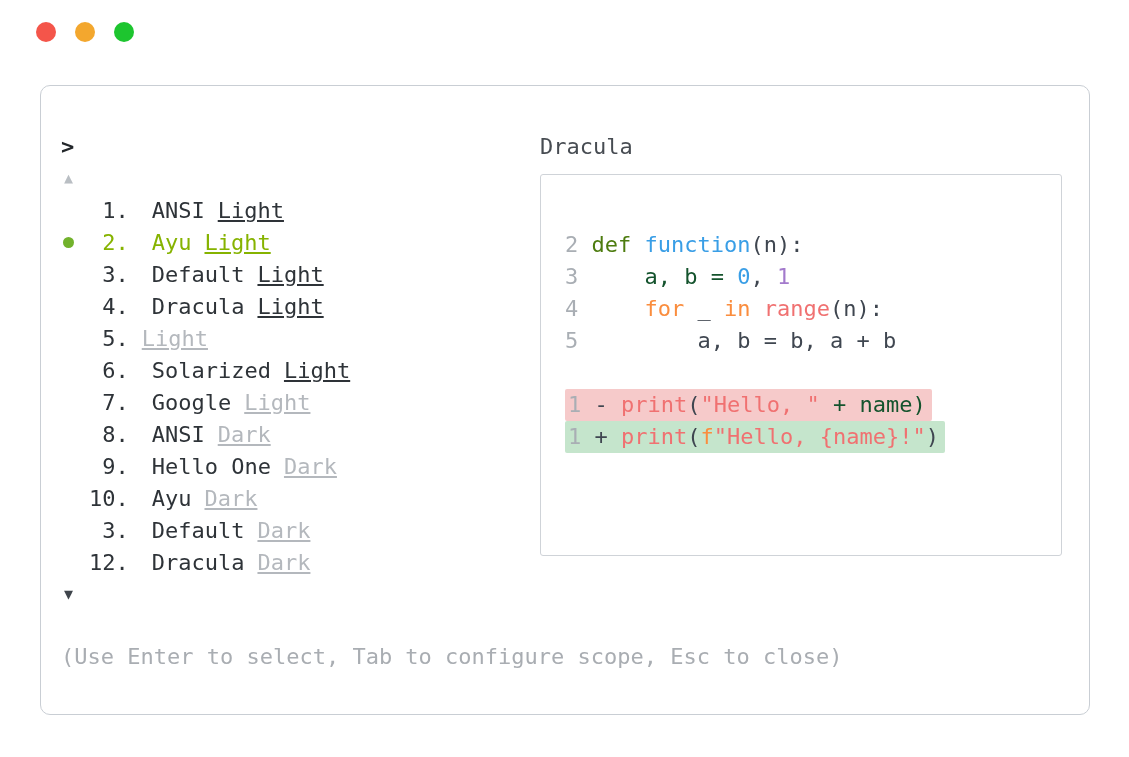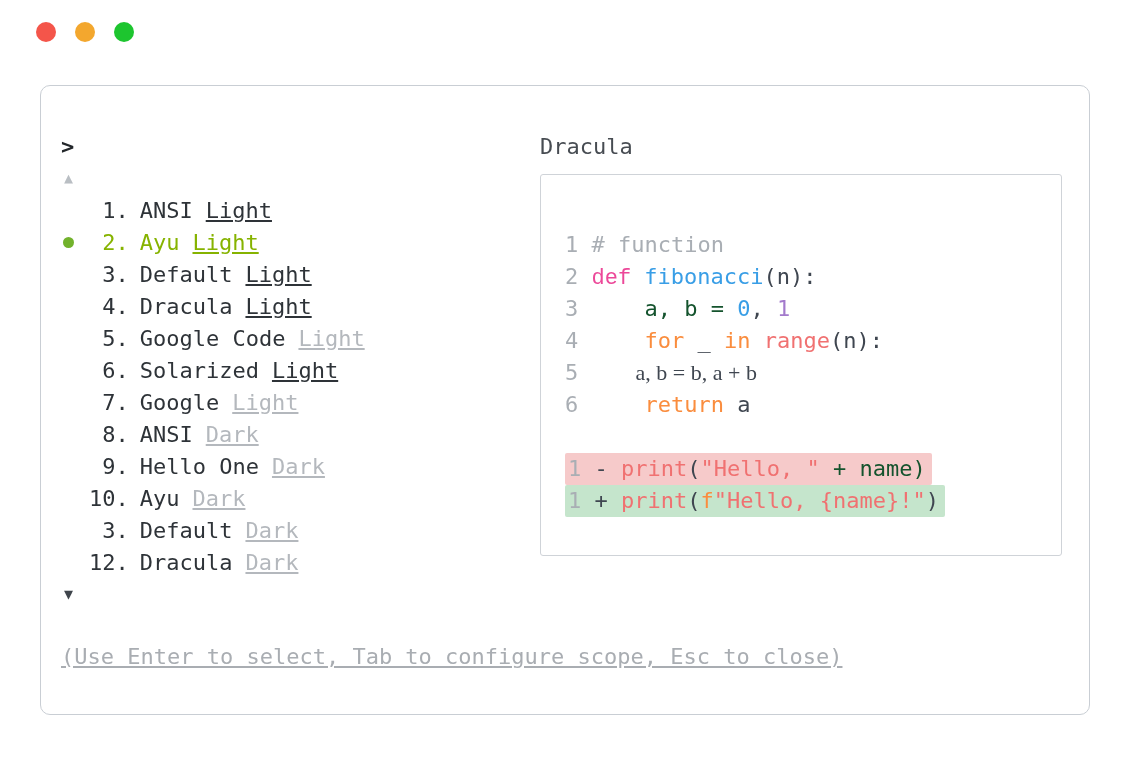--- a/index.html
+++ b/index.html
@@ -24,35 +24,35 @@
   .scroll-down-glyph { color:var(--arrow-dark,#3f454c); }
 
   .theme-row { display:flex; align-items:center; height:32px; font-size:22px; color:var(--text,#2e3338); }
   .theme-row .dot { width:28px; height:32px; flex:0 0 28px; }
   .theme-row.selected { color:var(--selected-green,#86b300); }
   .theme-row.selected .dot::before {
     content:''; display:block; width:11px; height:11px; border-radius:50%;
     background:var(--selected-dot,#72b22c); margin:10.5px 0 0 2px;
   }
   .theme-row .num { display:inline-block; width:3ch; text-align:right; }
-  .theme-row .tname { margin-left:11px; white-space:pre; }
+  .theme-row .tname { margin-left:23px; white-space:pre; }
   .theme-row .variant { margin-left:13px; white-space:pre;text-decoration:underline; }
   .theme-row .variant.muted { color:var(--muted,#b4b8bd); }
 
   .preview-label { font-size:22px; color:#474c52; line-height:30px; }
   .preview-box {
     margin-top:12px; width:522px; height:382px;
     border:1.5px solid #cfd3d8; border-radius:3px; background:#fff;
     padding:54px 0 0 24px; overflow:hidden;
   }
   .code-line { height:32px; line-height:32px; font-size:22px; white-space:pre; color:var(--plain,#3f4650); }
   .lineno { color:var(--lineno,#a9aeb4); }
   .diff-chip { display:inline-block; height:32px; padding:0 6px 0 3px; border-radius:2px; }
 
-  .footer-hint { margin-top:32px; font-size:22px; line-height:30px; color:var(--hint,#a9adb2);text-decoration:underline; }
+  .footer-hint { margin-top:32px; font-size:22px; line-height:30px; color:var(--hint,#a9adb2); }
 </style>
 </head>
 <body>
 
 <div class="traffic">
   <span class="light" style="background: rgb(244, 85, 74);"></span>
   <span class="light" style="background: rgb(243, 167, 46);"></span>
   <span class="light" style="background: rgb(29, 197, 47);"></span>
 </div>
 
@@ -86,21 +86,20 @@
           </div>
           <div class="theme-row">
             <span class="dot"></span>
             <span class="num">4.</span>
             <span class="tname">Dracula</span>
             <span class="variant">Light</span>
           </div>
           <div class="theme-row">
             <span class="dot"></span>
             <span class="num">5.</span>
-            <span class="tname">Google Code</span>
             <span class="variant muted">Light</span>
           </div>
           <div class="theme-row">
             <span class="dot"></span>
             <span class="num">6.</span>
             <span class="tname">Solarized</span>
             <span class="variant">Light</span>
           </div>
           <div class="theme-row">
             <span class="dot"></span>
@@ -140,26 +139,24 @@
           </div>
         </div>
       <div class="scroll-row">
         <span class="scroll-down-glyph">▼</span>
       </div>
     </div>
     <div class="right-col">
       <div class="preview-label">Dracula</div>
       <div class="preview-box">
         <div>
-            <div class="code-line"><span class="lineno">1 </span><span style="color: rgb(169, 174, 180);"># function</span></div>
-            <div class="code-line"><span class="lineno">2 </span><span style="color: #ec4899; font-family: Liberation Mono, monospace;">def </span><span style="color: rgb(57, 158, 230);">fibonacci</span><span style="color: rgb(63, 70, 80);">(n):</span></div>
+            <div class="code-line"><span class="lineno">2 </span><span style="color: #4d7c0f;">def </span><span style="color: rgb(57, 158, 230);">function</span><span style="color: rgb(63, 70, 80);">(n):</span></div>
             <div class="code-line"><span class="lineno">3 </span><span style="color: #14532d;">    a, b = </span><span style="color: rgb(57, 158, 230);">0</span><span style="color: rgb(63, 70, 80);">, </span><span style="color: rgb(163, 122, 204);">1</span></div>
             <div class="code-line"><span class="lineno">4 </span><span style="color: rgb(63, 70, 80);">    </span><span style="color: rgb(250, 141, 62);">for</span><span style="color: rgb(63, 70, 80);"> _ </span><span style="color: rgb(250, 141, 62);">in</span><span style="color: rgb(63, 70, 80);"> </span><span style="color: rgb(240, 113, 113);">range</span><span style="color: rgb(63, 70, 80);">(n):</span></div>
-            <div class="code-line"><span class="lineno">5 </span><span style="color: rgb(63, 70, 80); font-family: Liberation Serif, serif;">        a, b = b, a + b</span></div>
-            <div class="code-line"><span class="lineno">6 </span><span style="color: rgb(63, 70, 80);">    </span><span style="color: rgb(250, 141, 62);">return</span><span style="color: rgb(63, 70, 80);"> a</span></div>
+            <div class="code-line"><span class="lineno">5 </span><span style="color: rgb(63, 70, 80);">        a, b = b, a + b</span></div>
             <div class="code-line"> </div>
             <div class="code-line"><span class="diff-chip" style="background: rgb(246, 202, 202);"><span class="lineno">1 </span><span style="color: rgb(63, 70, 80);">- </span><span style="color: rgb(240, 113, 113);">print</span><span style="color: rgb(63, 70, 80);">(</span><span style="color: rgb(240, 113, 113);">"Hello, "</span><span style="color: #14532d;"> + name)</span></span></div>
             <div class="code-line"><span class="diff-chip" style="background: rgb(197, 229, 204);"><span class="lineno">1 </span><span style="color: rgb(63, 70, 80);">+ </span><span style="color: rgb(240, 113, 113);">print</span><span style="color: rgb(63, 70, 80);">(</span><span style="color: rgb(250, 141, 62);">f</span><span style="color: rgb(240, 113, 113);">"Hello, {name}!"</span><span style="color: rgb(63, 70, 80);">)</span></span></div>
           </div>
       </div>
     </div>
   </div>
   <div class="footer-hint">(Use Enter to select, Tab to configure scope, Esc to close)</div>
 </div>
 

